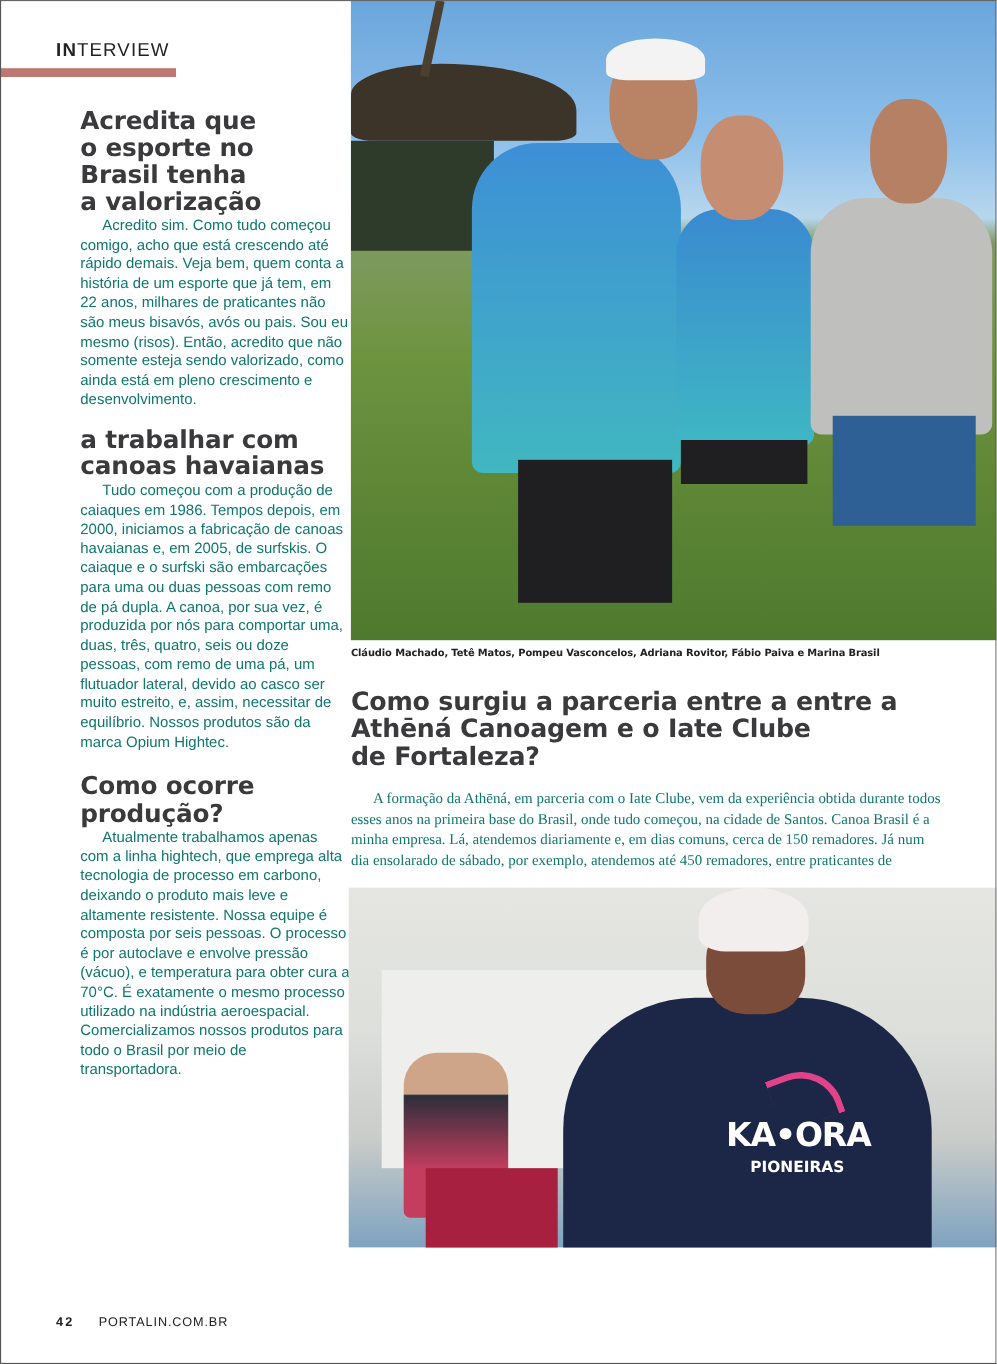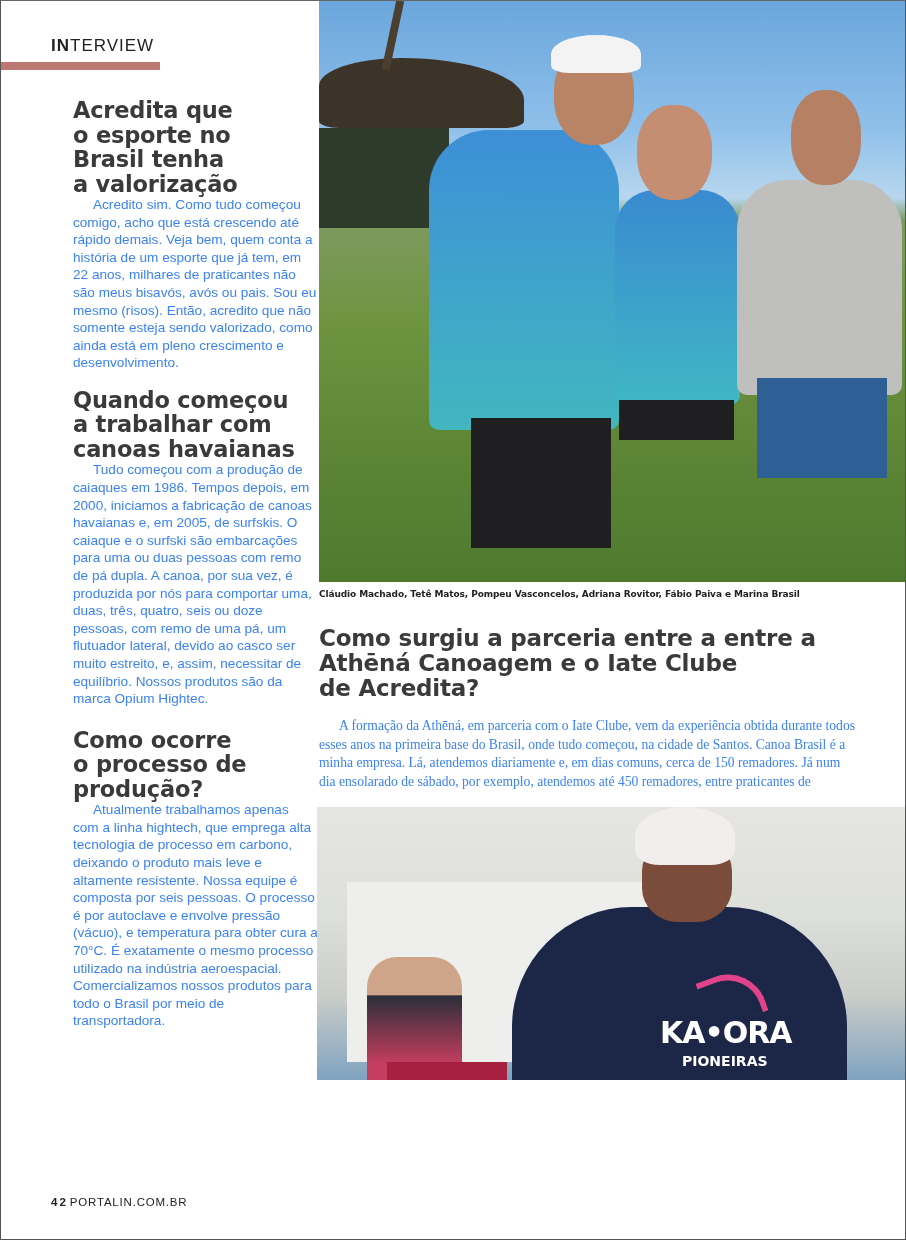--- a/index.html
+++ b/index.html
@@ -7,31 +7,31 @@
     body { position: relative; font-family: "Liberation Sans", sans-serif; color: #3a3a3c; }
     .page-frame { position: absolute; inset: 0; border: 1px solid #555; border-top: 1px solid #666; pointer-events: none; }
 
     .section-label { position: absolute; left: 51px; top: 36px; font-size: 17px; letter-spacing: 1px; color: #222; font-family: "Liberation Sans", sans-serif; }
     .section-label b { font-weight: 700; }
     .section-label span.rest { font-weight: 400; text-align: center; }
     .accent-bar { position: absolute; left: 0; top: 62px; width: 160px; height: 8px; background: #bd7872; }
 
     .left-col { position: absolute; left: 51px; top: 98px; width: 245px; margin-left: 22px; }
     .q { font-family: "DejaVu Sans", sans-serif; font-weight: 700; font-size: 22.5px; line-height: 24.5px; color: #3a3a3c; letter-spacing: -0.2px; }
-    .a { font-family: "Liberation Sans", sans-serif; font-size: 13.6px; line-height: 17.6px; color: #3b82f6; text-indent: 20px; }
+    .a { font-family: "Liberation Sans", sans-serif; font-size: 13.6px; line-height: 17.6px; color: #0f766e; text-indent: 20px; }
     .q2 { margin-top: 16px; }
     .q3 { margin-top: 20px; }
 
     .footer { position: absolute; left: 51px; top: 1196px; font-size: 11.5px; letter-spacing: 0.8px; color: #222; }
-    .footer b { font-weight: 700; margin-right: 2px; letter-spacing: 2px; }
+    .footer b { font-weight: 700; margin-right: 22px; letter-spacing: 2px; }
 
     .photo { position: absolute; overflow: hidden; }
     .photo-top { left: 319px; top: 0; width: 587px; height: 582px;
       background: linear-gradient(180deg, #6aa6dc 0%, #8fc0ea 22%, #b8d7ee 34%, #7e9a60 38%, #6e9440 55%, #5b8434 80%, #4f7a2e 100%); }
-    .photo-bottom { left: 317px; top: 807px; width: 589px; height: 273px;
+    .photo-bottom { left: 317px; top: 807px; width: 589px; height: 327px;
       background: linear-gradient(180deg, #e5e6e2 0%, #dddfdb 40%, #c9ccc9 70%, #7fa3c0 100%); }
 
     .caption { position: absolute; left: 319px; top: 589px; font-family: "DejaVu Sans", sans-serif; font-weight: 700; font-size: 9px; color: #222; letter-spacing: -0.1px; text-align: center; }
 
     .right-block { position: absolute; left: 319px; top: 626px; width: 540px; }
     .right-block .q { font-size: 23px; line-height: 25px; }
     .right-block .a { font-size: 13.6px; line-height: 18.6px; margin-top: 16px; font-family: Liberation Serif, serif; }
 
     
     .shape { position: absolute; }
@@ -49,30 +49,28 @@
     <h2 class="q">
       <div>Acredita que</div>
       <div>o esporte no</div>
       <div>Brasil tenha</div>
       <div>a valorização</div>
     </h2>
     <p class="a">Acredito sim. Como tudo começou comigo, acho que está crescendo até rápido demais. Veja bem, quem conta a história de um esporte que já tem, em 22 anos, milhares de praticantes não são meus bisavós, avós ou pais. Sou eu mesmo (risos). Então, acredito que não somente esteja sendo valorizado, como ainda está em pleno crescimento e desenvolvimento.</p>
   </div>
   <div class="qa q2">
     <h2 class="q">
-      <div>Quando começou</div>
       <div>a trabalhar com</div>
       <div>canoas havaianas</div>
     </h2>
     <p class="a">Tudo começou com a produção de caiaques em 1986. Tempos depois, em 2000, iniciamos a fabricação de canoas havaianas e, em 2005, de surfskis. O caiaque e o surfski são embarcações para uma ou duas pessoas com remo de pá dupla. A canoa, por sua vez, é produzida por nós para comportar uma, duas, três, quatro, seis ou doze pessoas, com remo de uma pá, um flutuador lateral, devido ao casco ser muito estreito, e, assim, necessitar de equilíbrio. Nossos produtos são da marca Opium Hightec.</p>
   </div>
   <div class="qa q3">
     <h2 class="q">
       <div>Como ocorre</div>
-      <div>o processo de</div>
       <div>produção?</div>
     </h2>
     <p class="a">Atualmente trabalhamos apenas com a linha hightech, que emprega alta tecnologia de processo em carbono, deixando o produto mais leve e altamente resistente. Nossa equipe é composta por seis pessoas. O processo é por autoclave e  envolve pressão (vácuo), e temperatura para obter cura a 70°C. É exatamente o mesmo processo utilizado na indústria aeroespacial. Comercializamos nossos produtos para todo o Brasil por meio de transportadora.</p>
   </div>
 </div>
 
 <div class="photo photo-top">
 
   <div class="shape" style="left:0;top:58px;width:205px;height:70px;background:#3c3428;border-radius:40% 60% 10% 10%;"></div>
   <div class="shape" style="left:0;top:128px;width:130px;height:100px;background:#2e3a2a;"></div>
@@ -91,21 +89,21 @@
   <div class="shape" style="left:418px;top:180px;width:165px;height:215px;background:#bfc0bd;border-radius:50px 50px 10px 10px;"></div>
   <div class="shape" style="left:472px;top:90px;width:70px;height:95px;background:#b68065;border-radius:45%;"></div>
   <div class="shape" style="left:438px;top:378px;width:130px;height:100px;background:#2e5f95;"></div>
 </div>
 <div class="caption">Cláudio Machado, Tetê Matos, Pompeu Vasconcelos, Adriana Rovitor, Fábio Paiva e Marina Brasil</div>
 
 <div class="right-block">
   <h2 class="q">
     <div>Como surgiu a parceria entre a entre a</div>
     <div>Athēná Canoagem e o Iate Clube</div>
-    <div>de Acredita?</div>
+    <div>de Fortaleza?</div>
   </h2>
   <p class="a">A formação da Athēná, em parceria com o Iate Clube, vem da experiência obtida durante todos esses anos na primeira base do Brasil, onde tudo começou, na cidade de Santos. Canoa Brasil é a minha empresa. Lá, atendemos diariamente e, em dias comuns, cerca de 150 remadores. Já num dia ensolarado de sábado, por exemplo, atendemos até 450 remadores, entre praticantes de</p>
 </div>
 
 <div class="photo photo-bottom">
   <div class="shape" style="left:30px;top:75px;width:300px;height:180px;background:#eeefec;"></div>
   <div class="shape" style="left:50px;top:150px;width:95px;height:150px;background:linear-gradient(180deg,#cfa58a 0%,#cfa58a 25%,#2b2f3a 26%,#c23d5e 70%);border-radius:30px 30px 6px 6px;"></div>
   <div class="shape" style="left:70px;top:255px;width:120px;height:97px;background:#a8203f;"></div>
   <div class="shape" style="left:195px;top:100px;width:335px;height:252px;background:#1c2747;border-radius:120px 120px 0 0;"></div>
   <div class="shape" style="left:325px;top:30px;width:90px;height:85px;background:#7b4c39;border-radius:40%;"></div>

